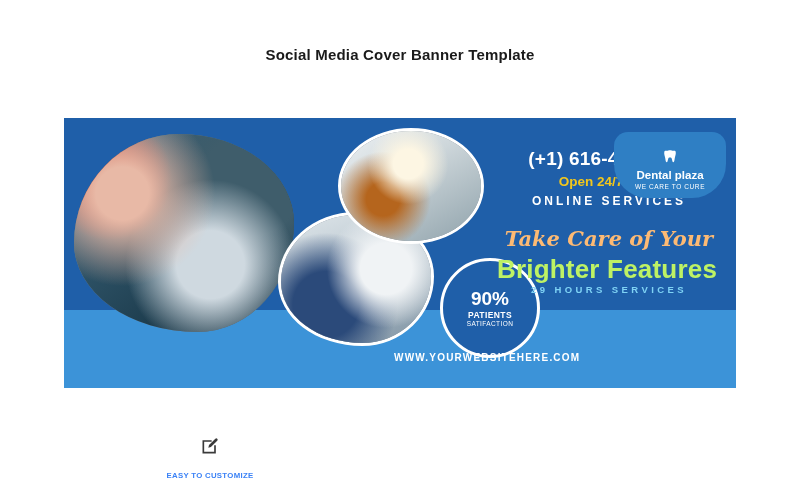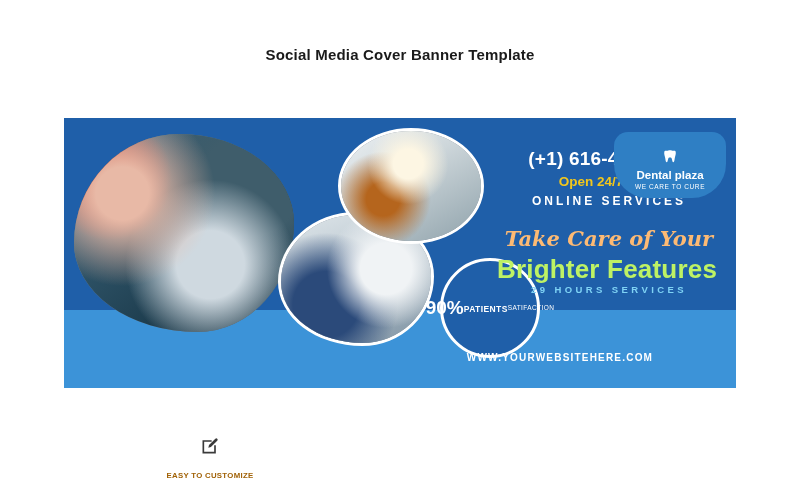--- a/index.html
+++ b/index.html
@@ -119,20 +119,21 @@
     position: absolute;
     left: 376px;
     top: 140px;
     width: 94px;
     height: 94px;
     border-radius: 50%;
     background: #1f5fa9;
     border: 3px solid #ffffff;
     color: #ffffff;
     display: flex;
+    flex-direction: column;
     align-items: center;
     justify-content: center;
     text-align: center;
     line-height: 1.05;
   }
   .badge-90 .pct {
     font-size: 19px;
     font-weight: bold;
   }
   .badge-90 .l1 {
@@ -255,40 +256,39 @@
     color: #ffffff;
     font-size: 9.5px;
     font-weight: bold;
     line-height: 1.35;
   }
   .website {
     position: absolute;
     left: 330px;
     top: 234px;
     width: 332px;
-    text-align: center;
     color: #ffffff;
     font-size: 10px;
     font-weight: bold;
     letter-spacing: 1.2px;
   }
 
   
   .features {
     position: absolute;
     left: 120px;
     top: 436px;
     width: 560px;
     display: flex;
     justify-content: space-between;
   }
   .feature {
     width: 180px;
     text-align: center;
-    color: #a16207;
+    color: #3b82f6;
   }
   .feature .ficon {
     display: block;
     height: 22px;
     margin-bottom: 6px;
     color: #3a3a3a;
   }
   .feature .flabel {
     font-size: 7.8px;
     font-weight: bold;

